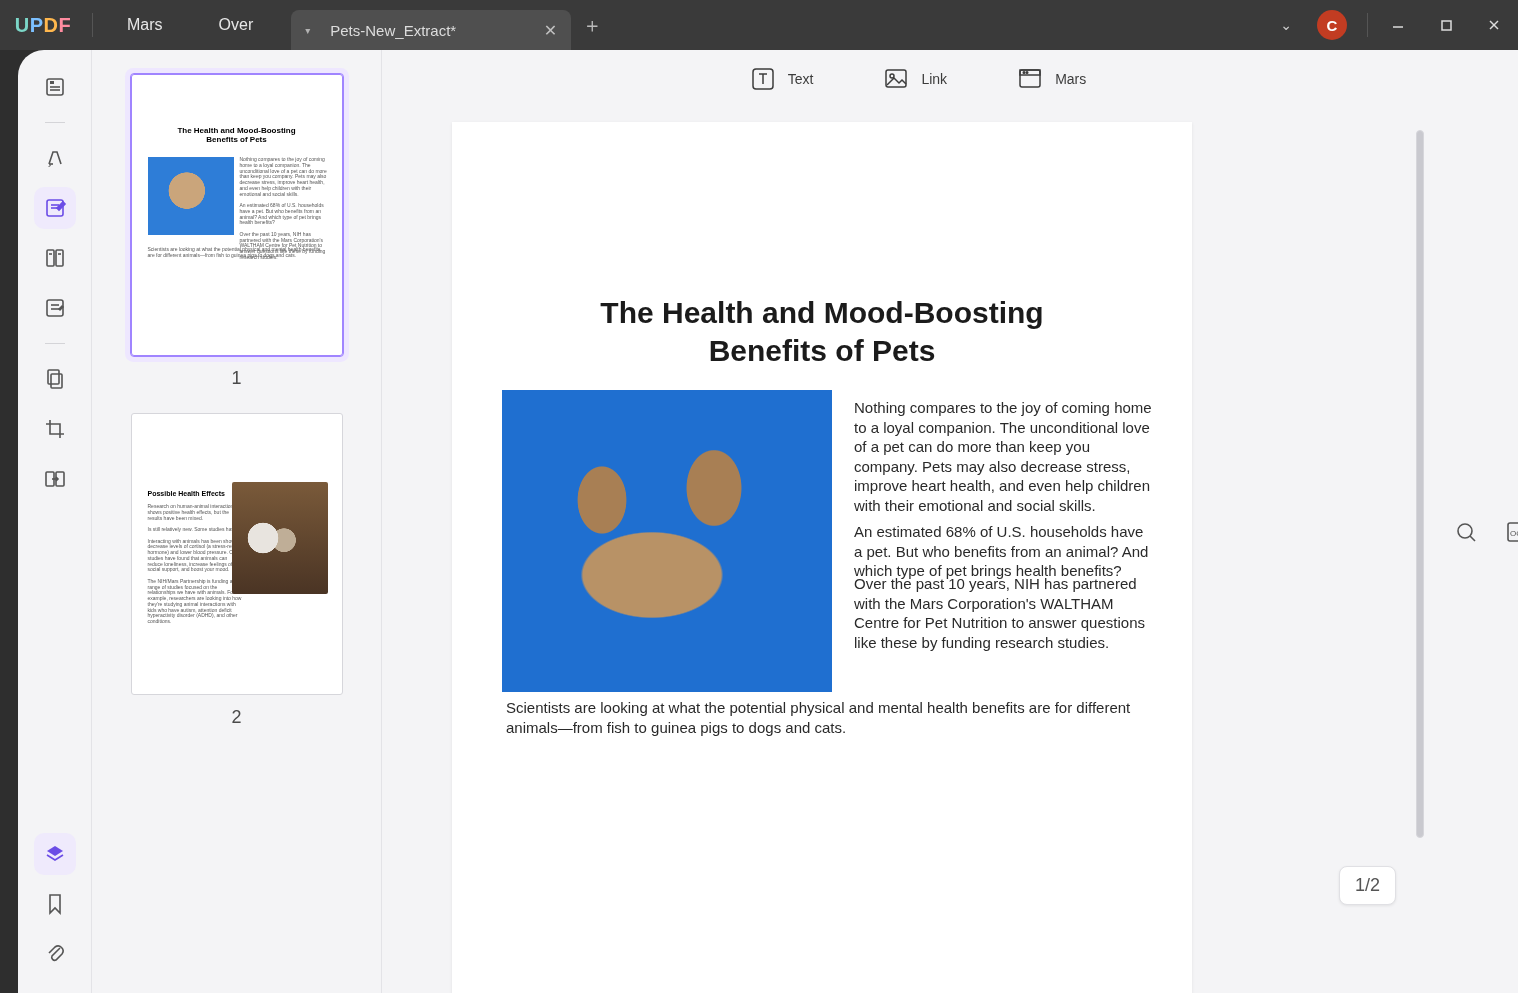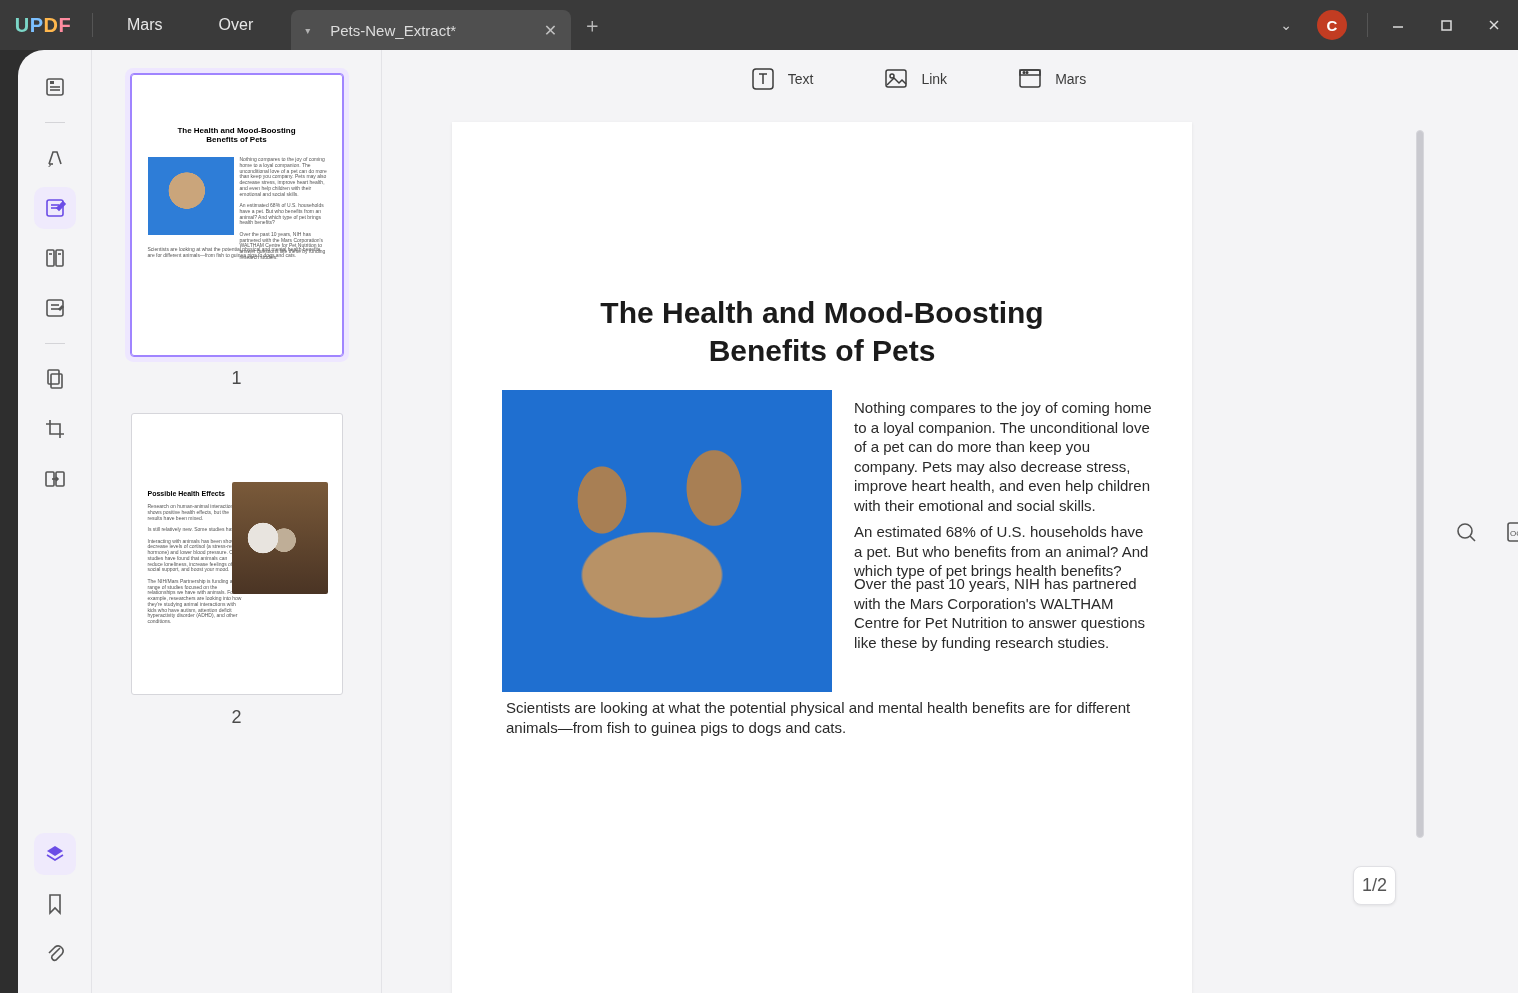--- a/index.html
+++ b/index.html
@@ -131,21 +131,21 @@
   }
   .para { position:absolute; left:402px; right:40px; font-size:15px; line-height:1.3; color:#2a2a2a }
   #p1{top:276px}
   #p2{top:400px}
   #p3{top:452px}
   #pfoot{position:absolute; left:54px; right:60px; top:576px; font-size:15px; line-height:1.3; color:#2a2a2a}
 
   #pagebadge {
     position:absolute; right:58px; bottom:88px;
     background:#fff; border:1px solid #e0e0e4; border-radius:8px;
-    padding:8px 8px; font-size:18px; color:#555; box-shadow:0 1px 3px rgba(0,0,0,.08);
+    padding:8px 15px; font-size:18px; color:#555; box-shadow:0 1px 3px rgba(0,0,0,.08);
   }
 
   #vscroll {
     position:absolute; right:30px; top:80px; width:8px; height:730px;
     background:transparent;
   }
   #vscroll .track{position:absolute;inset:0;border-radius:4px}
   #vscroll .thumb{position:absolute;left:0;top:0;width:8px;height:708px;background:#c9c9cf;border-radius:4px}
 
   

